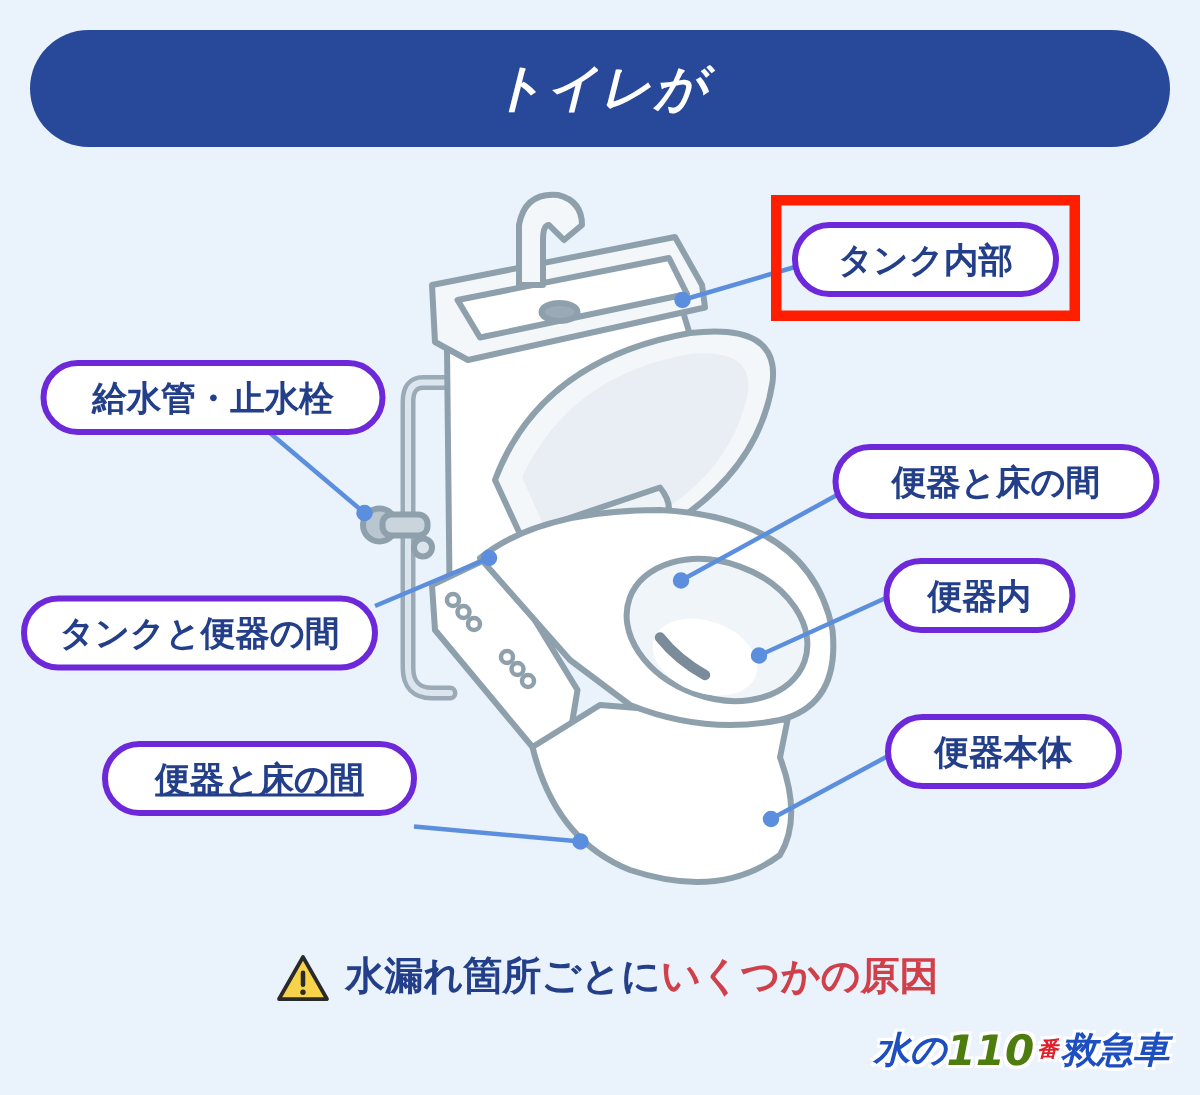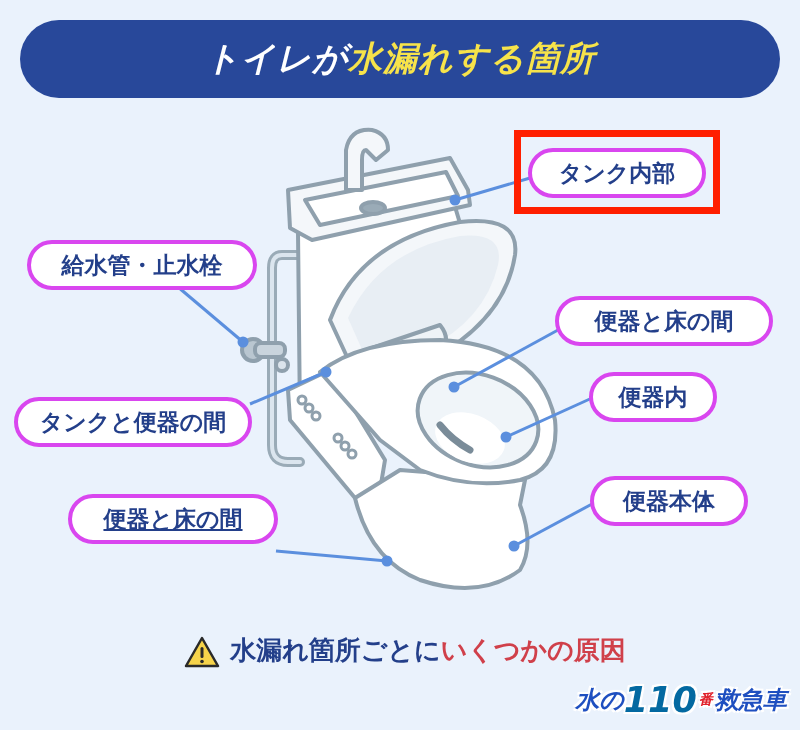--- a/index.html
+++ b/index.html
@@ -16,21 +16,21 @@
     font-weight: bold; font-size: 34px; letter-spacing: 1px; font-style: italic;
   }
   .title-white { color: #ffffff; }
   .title-yellow { color: #f7e34a; }
 
   .illustration { position: absolute; left: 0; top: 0; width: 800px; height: 730px; }
 
   .label {
     position: absolute; height: 50px;
     background: #ffffff;
-    border: 4px solid #d946ef;
+    border: 4px solid #6d28d9;
     border-radius: 25px;
     display: flex; align-items: center; justify-content: center;
     font-weight: bold; font-size: 23px; color: #233f8a;
     white-space: nowrap;
   }
   .highlight-box {
     position: absolute; left: 514px; top: 130px; width: 206px; height: 84px;
     border: 7px solid #ff1f00;
   }
 
@@ -42,29 +42,28 @@
   .footer-note .red { color: #d0404a; }
   .warn-icon { width: 36px; height: 32px; margin-right: 10px; flex: none; }
 
   .brand {
     position: absolute; left: 572px; top: 680px; width: 218px; height: 40px;
     display: flex; align-items: center; justify-content: center;
     font-weight: bold; font-style: italic; font-size: 24px;
     color: #1e4fc0;
     text-shadow: -2px -2px 0 #fff, 2px -2px 0 #fff, -2px 2px 0 #fff, 2px 2px 0 #fff, 0 0 4px #fff;
   }
-  .brand .num { color: #0369a1; font-size: 35px; }
+  .brand .num { color: #4d7c0f; font-size: 28px; }
   .brand .small { color: #e0202a; font-size: 14px; margin: 0 2px; }
 </style>
 </head>
 <body>
 
 <div class="title-banner">
   <span class="title-white">トイレが</span>
-    <span class="title-yellow">水漏れする箇所</span>
 </div>
 
 <svg class="illustration" viewBox="0 0 800 730" xmlns="http://www.w3.org/2000/svg">
   <g stroke="#8fa0ad" stroke-width="4" stroke-linejoin="round" stroke-linecap="round">
 
     <path d="M300 255 L282 255 Q272 255 272 268 L272 445 Q272 462 288 462 L300 462" fill="none" stroke-width="10" stroke="#9aabb7"></path>
     <path d="M300 255 L282 255 Q272 255 272 268 L272 445 Q272 462 288 462 L300 462" fill="none" stroke-width="4" stroke="#dbe5ee"></path>
     <circle cx="253" cy="350" r="11" fill="#b9c6d0"></circle>
     <rect x="255" y="343" width="30" height="14" rx="6" fill="#c9d4dd"></rect>
     <circle cx="282" cy="365" r="6" fill="#dbe4ec"></circle>

